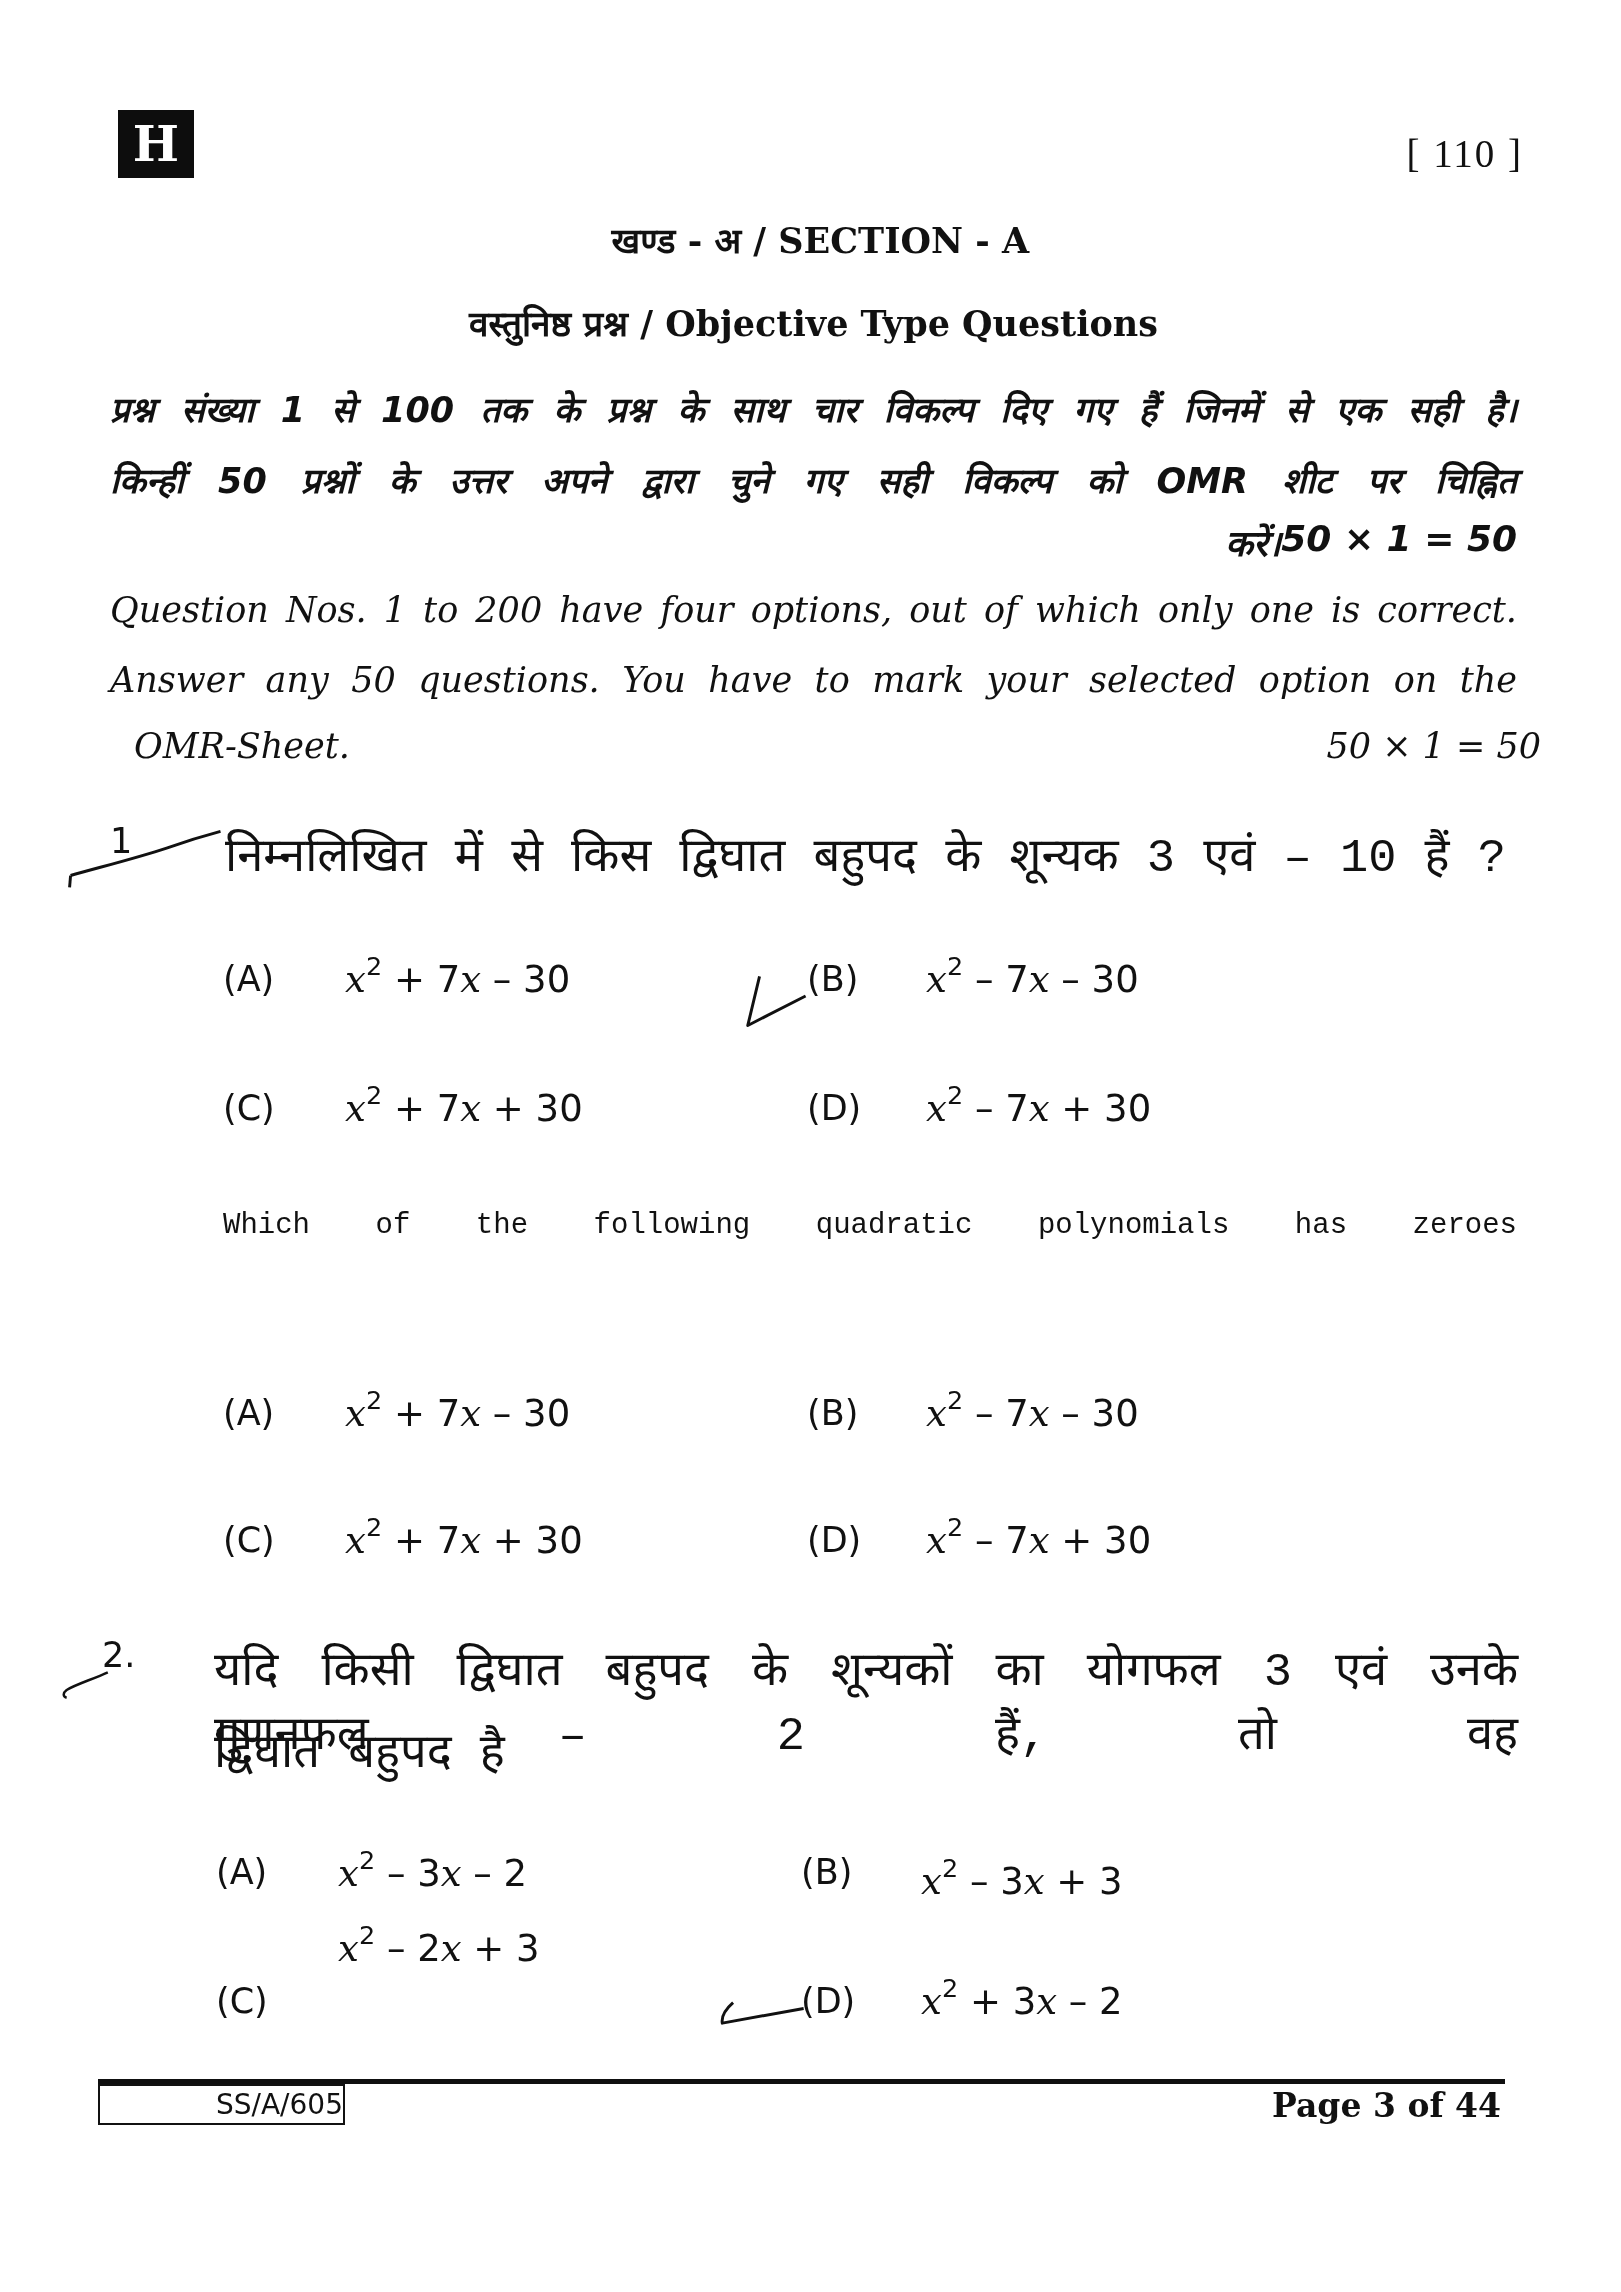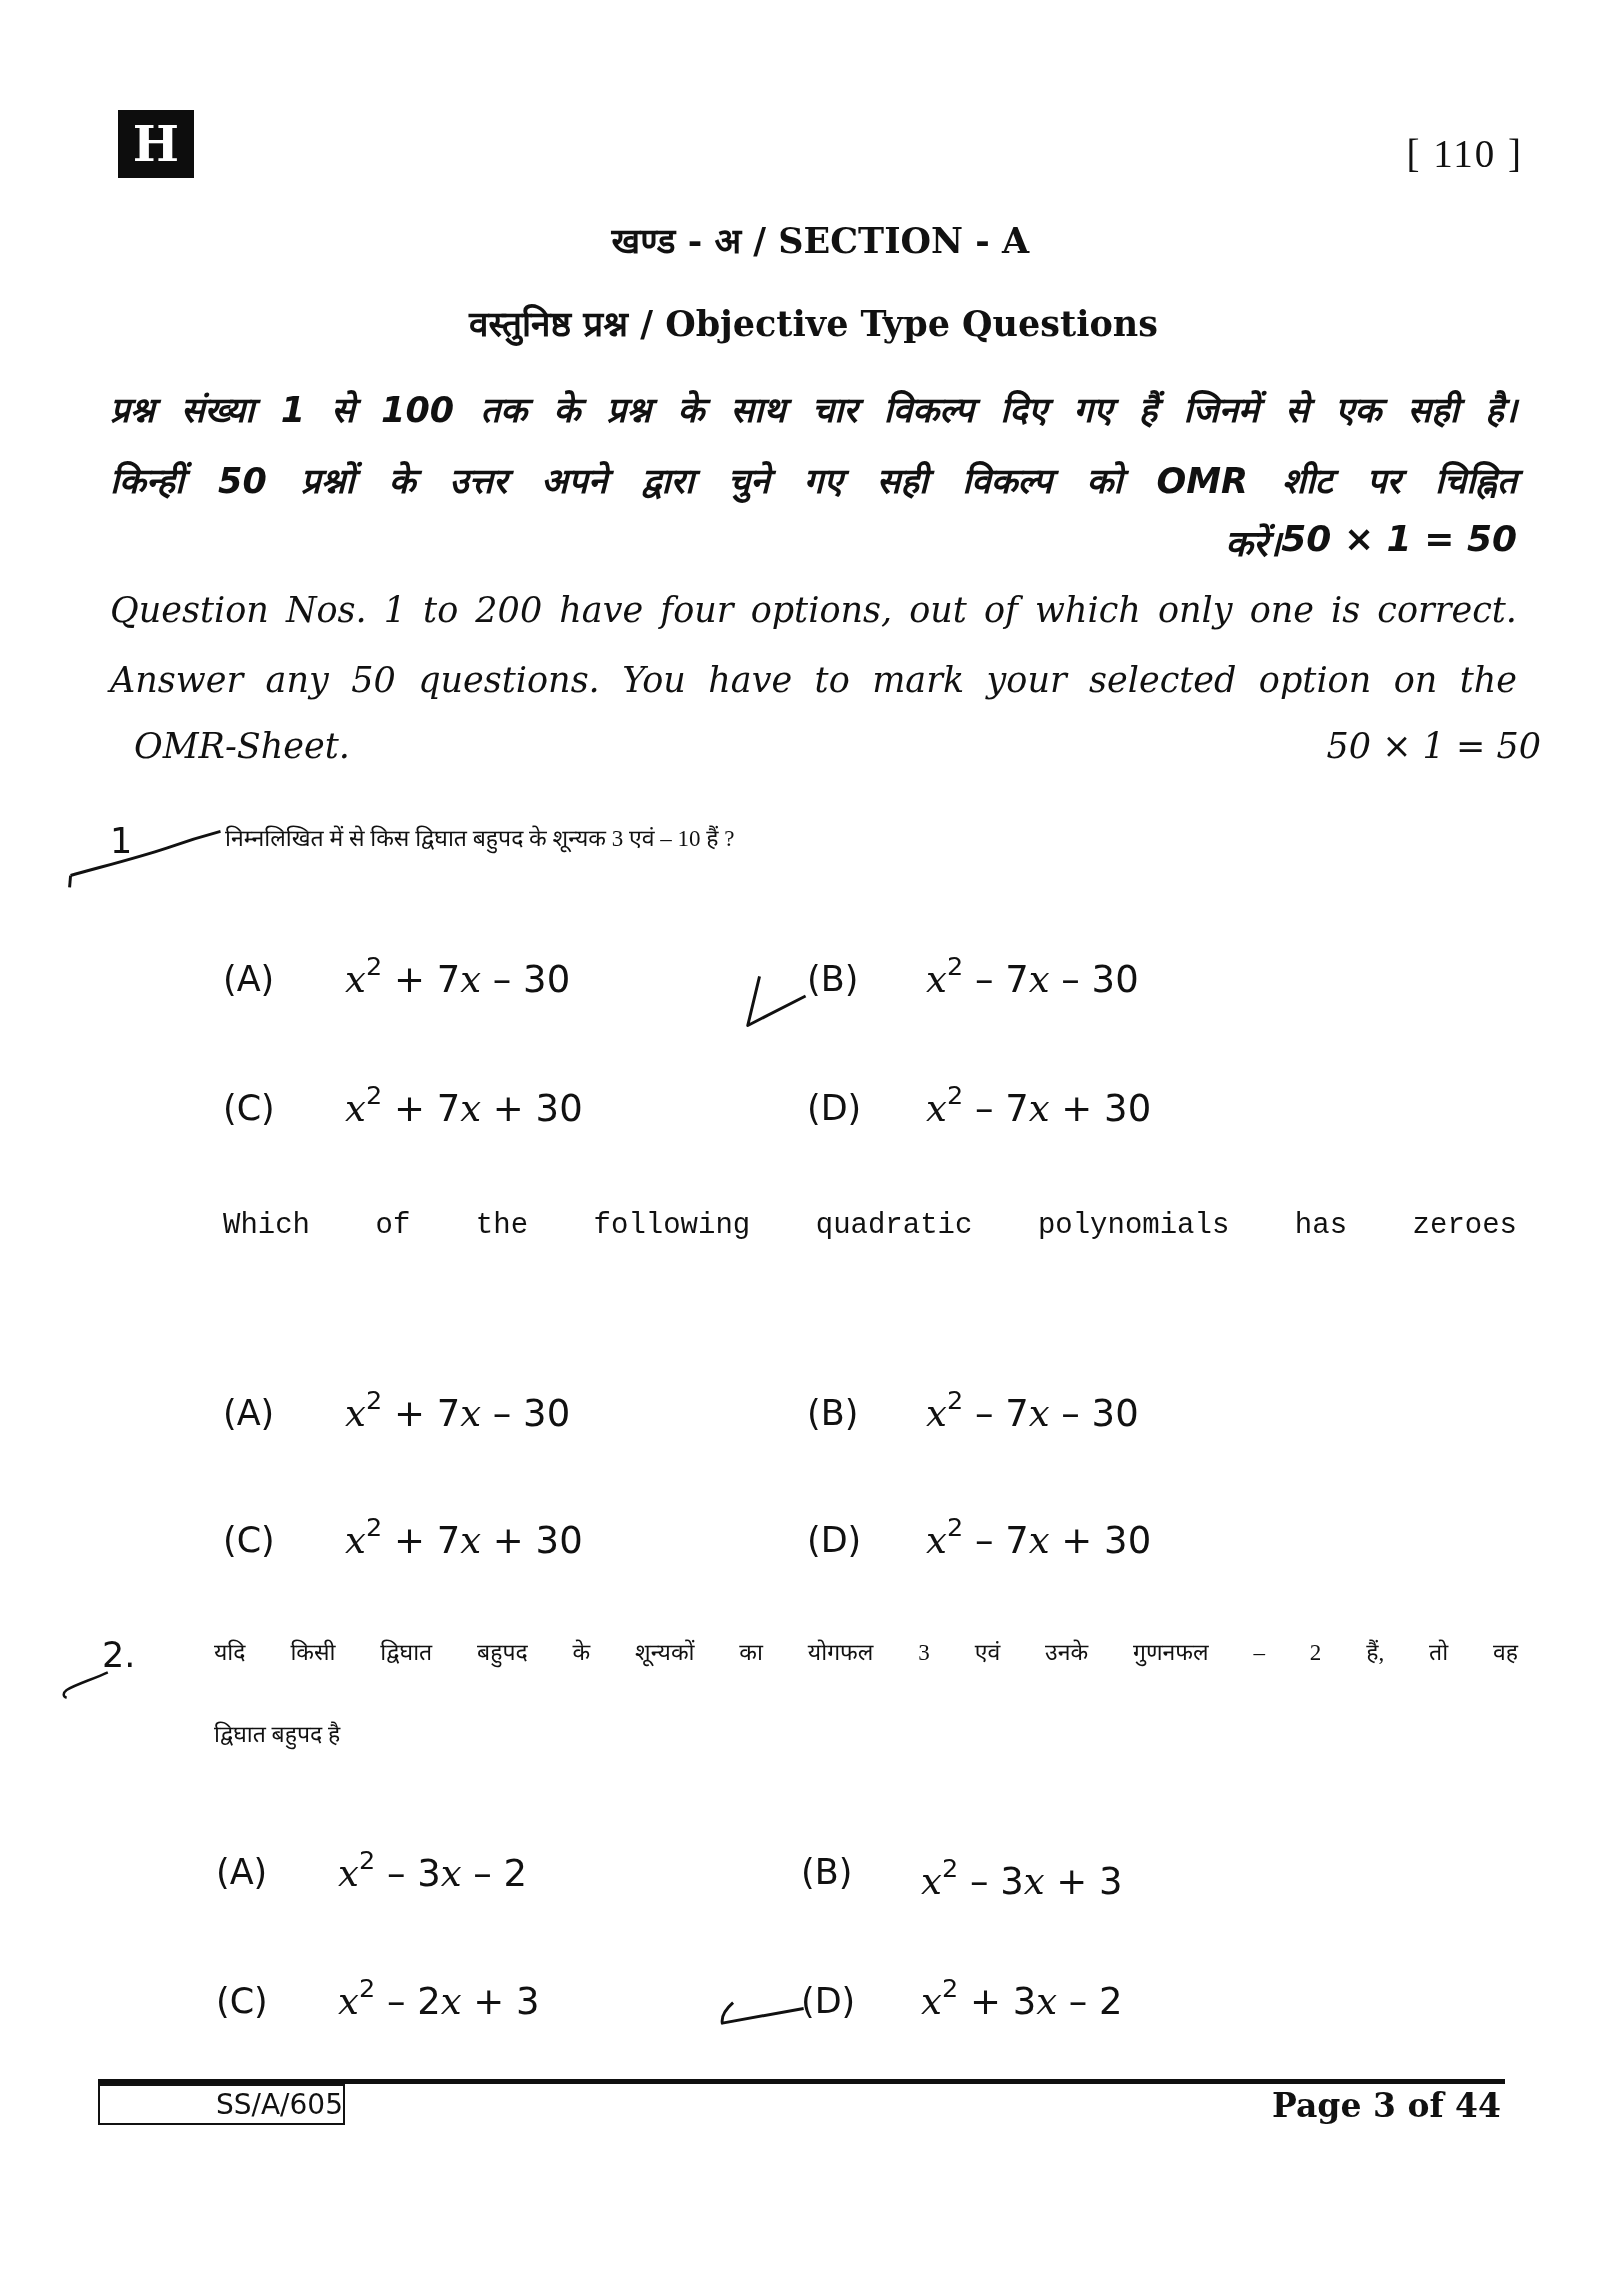--- a/index.html
+++ b/index.html
@@ -9,21 +9,21 @@
   .qpcode { right:98px; top:131px; font-family:"Liberation Serif", serif; font-size:39px; letter-spacing:2px; }
   .title { left:0; width:1621px; text-align:center; font-family:"DejaVu Serif", serif; font-weight:bold; font-size:35px; }
   .title.t1 { top:216px; padding-left:19.6px; box-sizing:border-box; }
   .title.t2 { top:299px; padding-left:6px; box-sizing:border-box; }
   .para { left:110px; width:1407px; }
   .hin { font-family:"DejaVu Sans", sans-serif; font-weight:bold; font-style:italic; font-size:35px; line-height:70px; text-align:justify; text-align-last:justify; }
   .hin-last { font-family:"DejaVu Sans", sans-serif; font-weight:bold; font-style:italic; font-size:36px; display:flex; justify-content:flex-end; }
   .eng { font-family:"DejaVu Serif", serif; font-style:italic; font-size:35px; line-height:70px; text-align:justify; text-align-last:justify; }
   .eng-last { font-family:"DejaVu Serif", serif; font-style:italic; font-size:35px; display:flex; justify-content:space-between;margin-left:24px; }
   .qnum { font-family:"DejaVu Sans", sans-serif; font-size:35px; }
-  .qtext-hi { font-family:Liberation Serif, serif; font-size:23px; }
+  .qtext-hi { font-family:Liberation Mono, monospace; font-size:47px; }
   .qtext-en { left:223px; width:1294px; font-family:Liberation Mono, monospace; font-size:29px; line-height:69px; }
   .qtext-en .l1 { text-align:justify; text-align-last:justify; }
   .opt-label { font-family:"DejaVu Sans", sans-serif; font-size:35px; }
   .opt-expr { font-family:"DejaVu Sans", sans-serif; font-size:37px; white-space:nowrap; }
   .opt-expr .var { font-family:"DejaVu Serif", serif; font-style:italic; }
   .opt-expr sup { font-size:25.5px; position:relative; top:-3.9px; }
   .rule { left:98px; top:2079px; width:1407px; height:4.9px; background:#0f0f0f; }
   .footer-code { left:98px; top:2084px; width:243px; height:37px; border:2px solid #111; border-top-width:2.9px; font-family:"DejaVu Sans", sans-serif; font-size:28px; line-height:37px; text-align:right; }
   .footer-page { right:120px; top:2086px; font-family:"DejaVu Serif", serif; font-weight:bold; font-size:33px; }
   svg.mark { position:absolute; overflow:visible; }
@@ -96,21 +96,21 @@
 <div class="abs qtext-hi" style="left:214px; top:1635px; width:1304px; text-align:justify; text-align-last:justify;">यदि किसी द्विघात बहुपद के शून्यकों का योगफल 3 एवं उनके गुणनफल – 2 हैं, तो वह</div>
 <div class="abs qtext-hi" style="left:214px; top:1717px;">द्विघात बहुपद है</div>
 
 <div class="abs opt-label" style="left:216px; top:1852px;">(A)</div>
 <div class="abs opt-expr" style="left:338px; top:1849px;"><span class="var">x</span><sup>2</sup> <span>– 3</span><span class="var">x</span> <span>– 2</span></div>
 
 <div class="abs opt-label" style="left:801px; top:1852px;">(B)</div>
 <div class="abs opt-expr" style="left:921px; top:1849px;margin-top:8px;"><span class="var">x</span><sup>2</sup> <span>– 3</span><span class="var">x</span> <span>+ 3</span></div>
 
 <div class="abs opt-label" style="left:216px; top:1981px;">(C)</div>
-<div class="abs opt-expr" style="left:338px; top:1977px;text-align:right;"><span class="var">x</span><sup>2</sup> <span>– 2</span><span class="var">x</span> <span>+ 3</span></div>
+<div class="abs opt-expr" style="left:338px; top:1924px;text-align:right;"><span class="var">x</span><sup>2</sup> <span>– 2</span><span class="var">x</span> <span>+ 3</span></div>
 
 <svg class="mark" style="left:0;top:0;" width="1621" height="2293" viewBox="0 0 1654 2339">
   <path d="M748 2043 C 740 2050, 736 2058, 737 2064 L 820 2049" stroke="#111" stroke-width="3" fill="none" stroke-linejoin="round"></path>
 </svg>
 <div class="abs opt-label" style="left:801px; top:1981px;">(D)</div>
 <div class="abs opt-expr" style="left:921px; top:1977px;"><span class="var">x</span><sup>2</sup> <span>+ 3</span><span class="var">x</span> <span>– 2</span></div>
 
 <div class="abs rule"></div>
 <div class="abs footer-code">SS/A/605</div>
 <div class="abs footer-page">Page 3 of 44</div>

